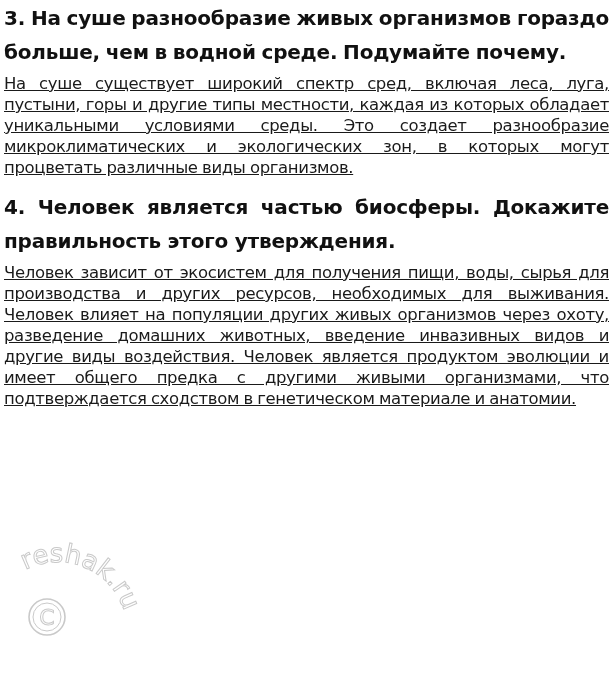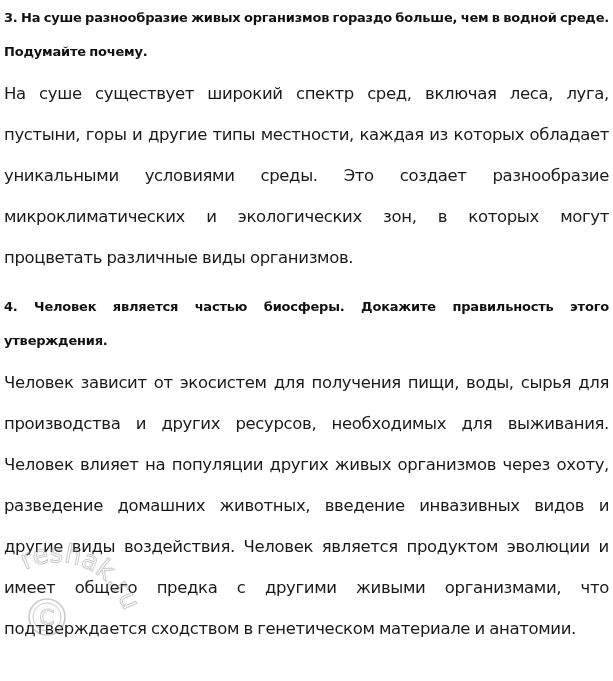--- a/index.html
+++ b/index.html
@@ -17,42 +17,43 @@
     }
     .page {
       position: absolute;
       left: 4px;
       top: 0;
       width: 605px;
     }
     .q-title {
       font-family: "DejaVu Sans", sans-serif;
       font-weight: bold;
-      font-size: 13px;
+      font-size: 20px;
       line-height: 34px;
       margin: 1px 0 4px 0;
       text-align: justify;
       text-align-last: left;
       letter-spacing: -0.2px;
       word-spacing: -1px;
     }
     .q-title.spread {
       word-spacing: 0;
       margin-top: 12px;
     }
     .para {
       font-family: "DejaVu Sans", sans-serif;
       font-size: 16.5px;
-      line-height: 41px;
+      line-height: 21px;
       margin: 0 0 5px 0;
       text-align: justify;
       text-align-last: left;
       letter-spacing: -0.35px;
       word-spacing: -0.5px;
       color: #1a1a1a;
+      text-decoration: underline;
     }
     .watermark {
       position: absolute;
       left: 5px;
       top: 525px;
       width: 150px;
       height: 140px;
       pointer-events: none;
       opacity: 0.45;
     }

